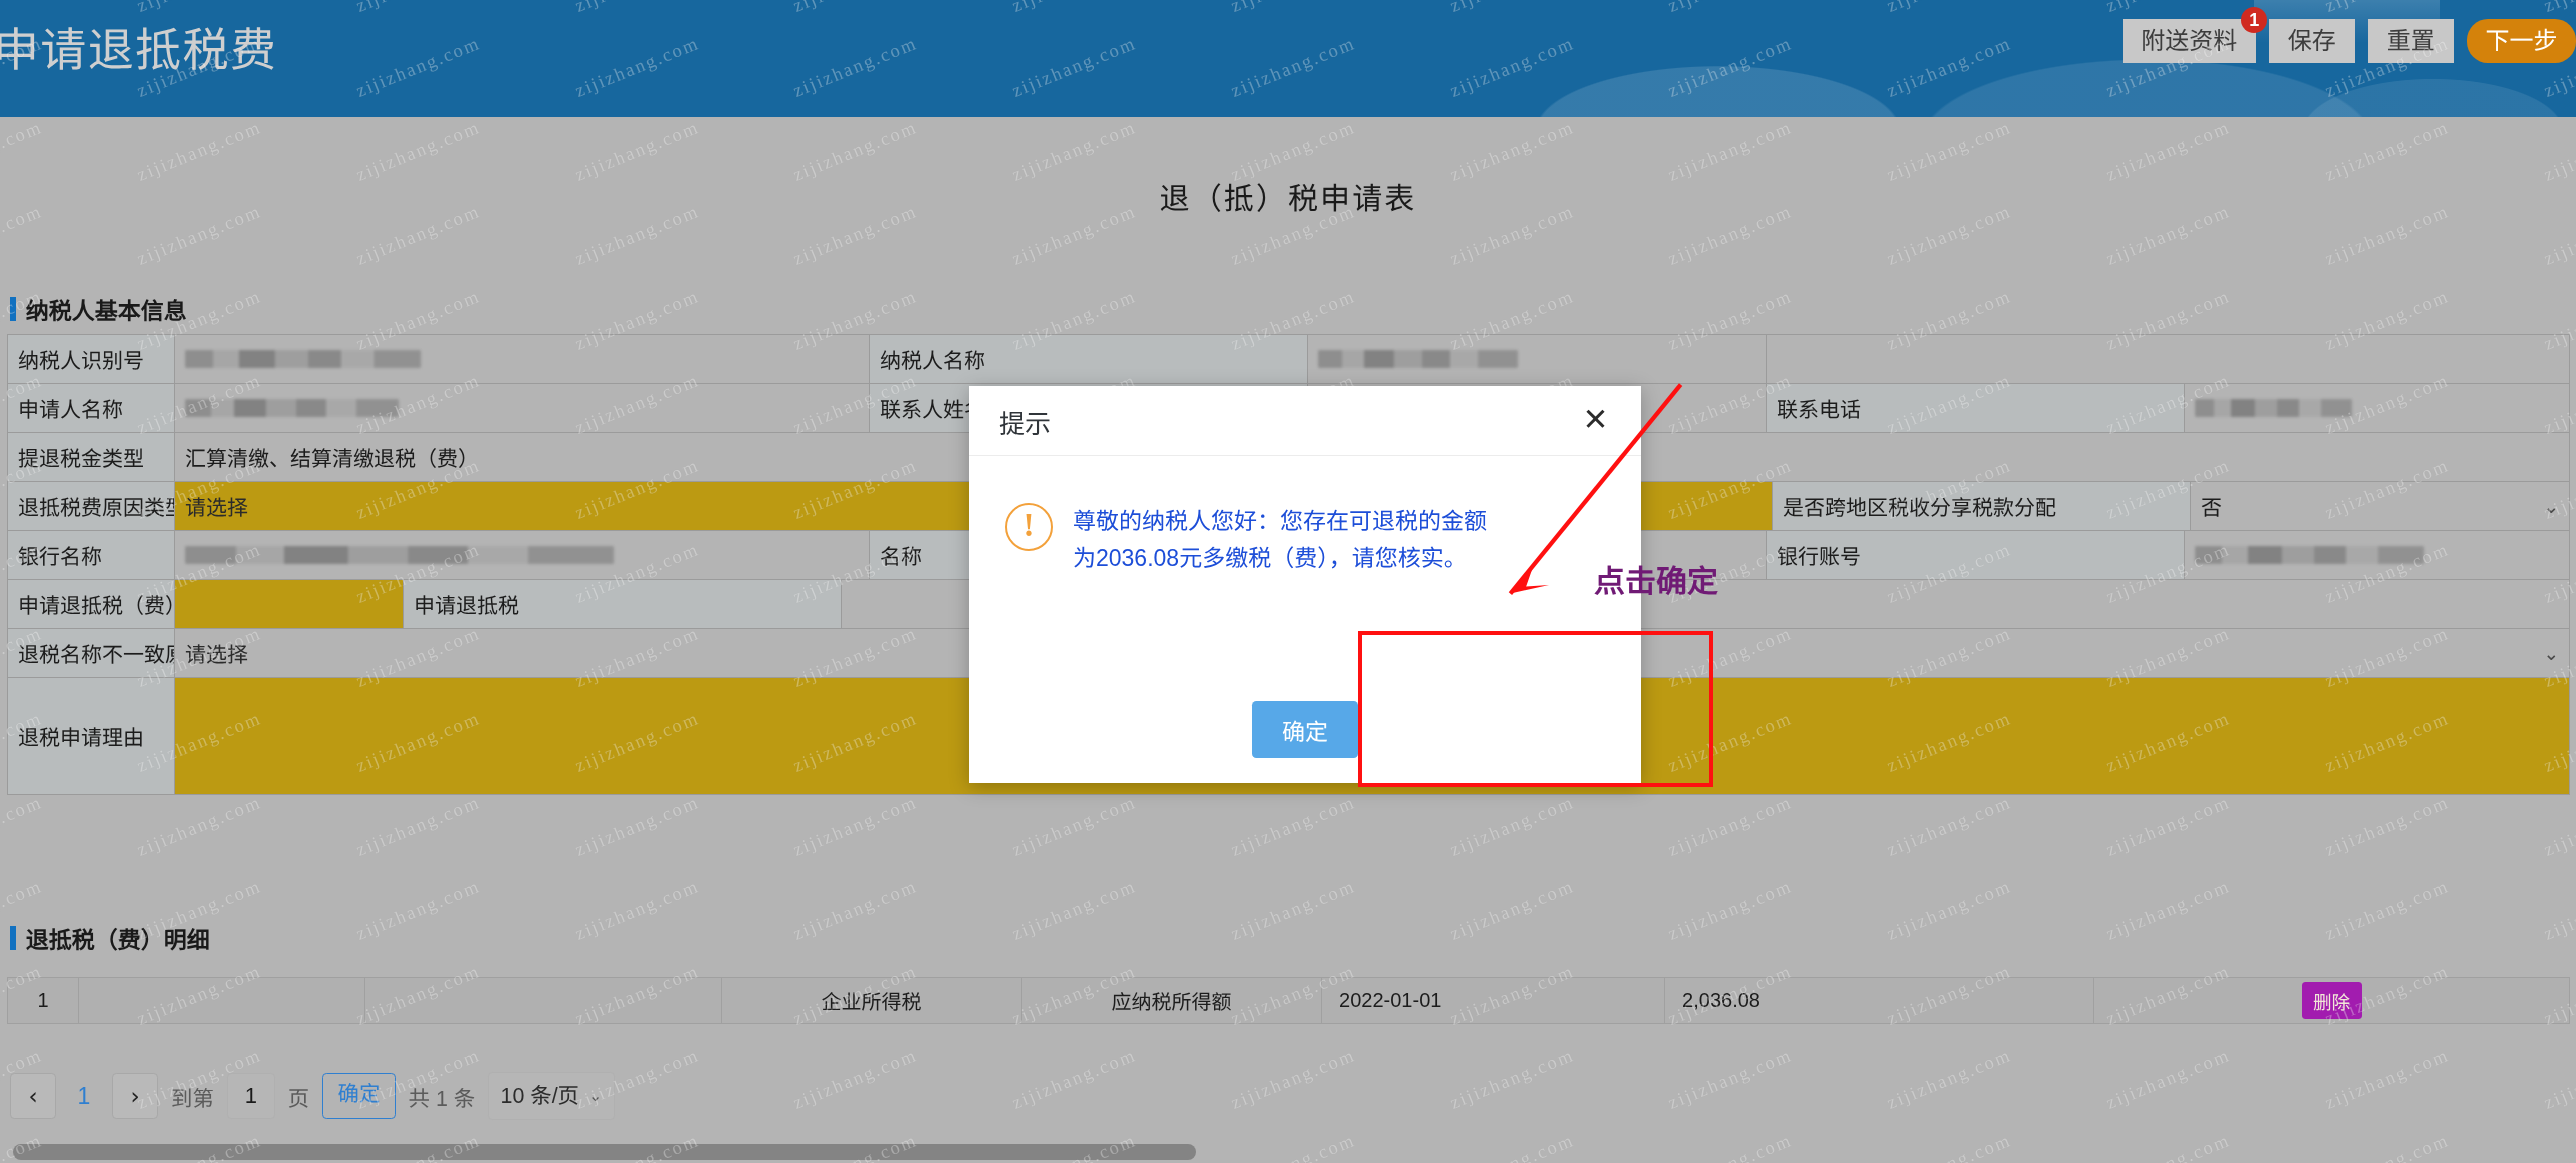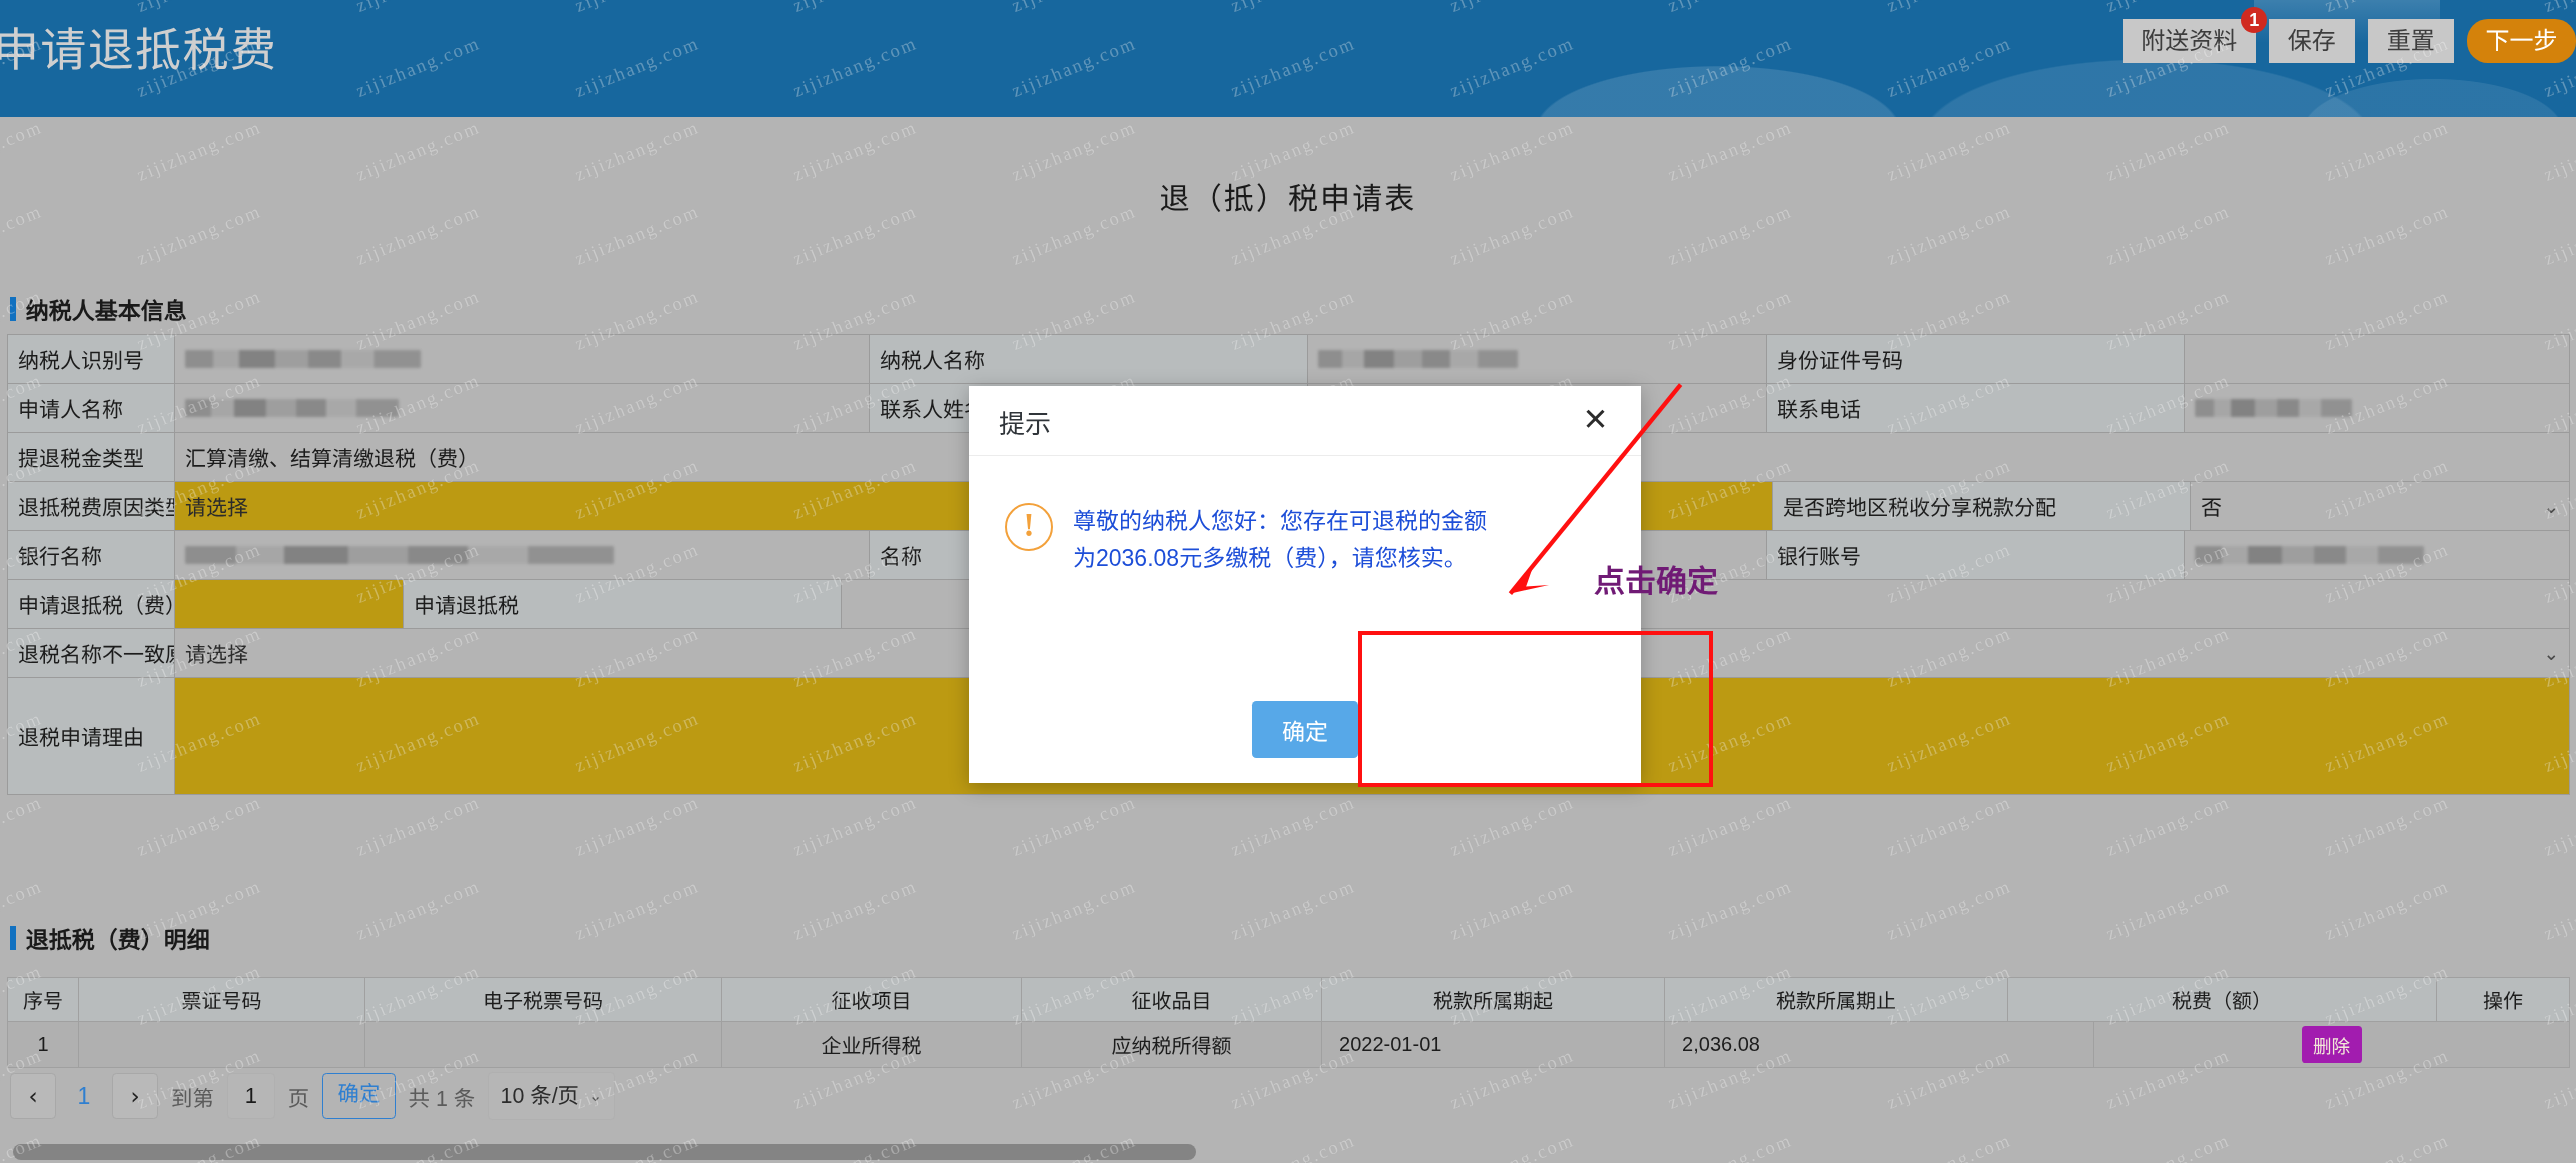--- a/index.html
+++ b/index.html
@@ -298,21 +298,20 @@
 
   <div class="frow">
     <div class="cell lbl c-lbl1">纳税人识别号</div>
     <div class="cell val c-val1">
         <span class="redact" style="width:236px"></span>
       </div>
     <div class="cell lbl c-lbl2">纳税人名称</div>
     <div class="cell val c-val2">
         <span class="redact" style="width:200px"></span>
       </div>
-    <div class="cell lbl c-lbl3">身份证件号码</div>
     <div class="cell val w-grow"></div>
   </div>
 
   <div class="frow">
     <div class="cell lbl c-lbl1">申请人名称</div>
     <div class="cell val c-val1">
         <span class="redact" style="width:214px"></span>
       </div>
     <div class="cell lbl c-lbl2">联系人姓名</div>
     <div class="cell val c-val2"></div>
@@ -373,31 +372,20 @@
   </div>
 
 </div>
 
 <div class="section-head" style="top:921px">
   <span class="bar"></span>
   <span>退抵税（费）明细</span>
 </div>
 
 <div id="detail-table">
-  <div class="dhead">
-    <div class="dcell d0">序号</div>
-    <div class="dcell d1">票证号码</div>
-    <div class="dcell d2">电子税票号码</div>
-    <div class="dcell d3">征收项目</div>
-    <div class="dcell d4">征收品目</div>
-    <div class="dcell d5">税款所属期起</div>
-    <div class="dcell d6">税款所属期止</div>
-    <div class="dcell d7">税费（额）</div>
-    <div class="dcell d8">操作</div>
-  </div>
   <div class="drow">
     <div class="dcell d0">1</div>
     <div class="dcell d1"></div>
     <div class="dcell d2"></div>
     <div class="dcell d3 d3c">企业所得税</div>
     <div class="dcell d4 d4c">应纳税所得额</div>
     <div class="dcell d5 d5c">2022-01-01</div>
     <div class="dcell d7 d7c">2,036.08</div>
     <div class="dcell d8">
       <button class="btn-del">删除</button>

